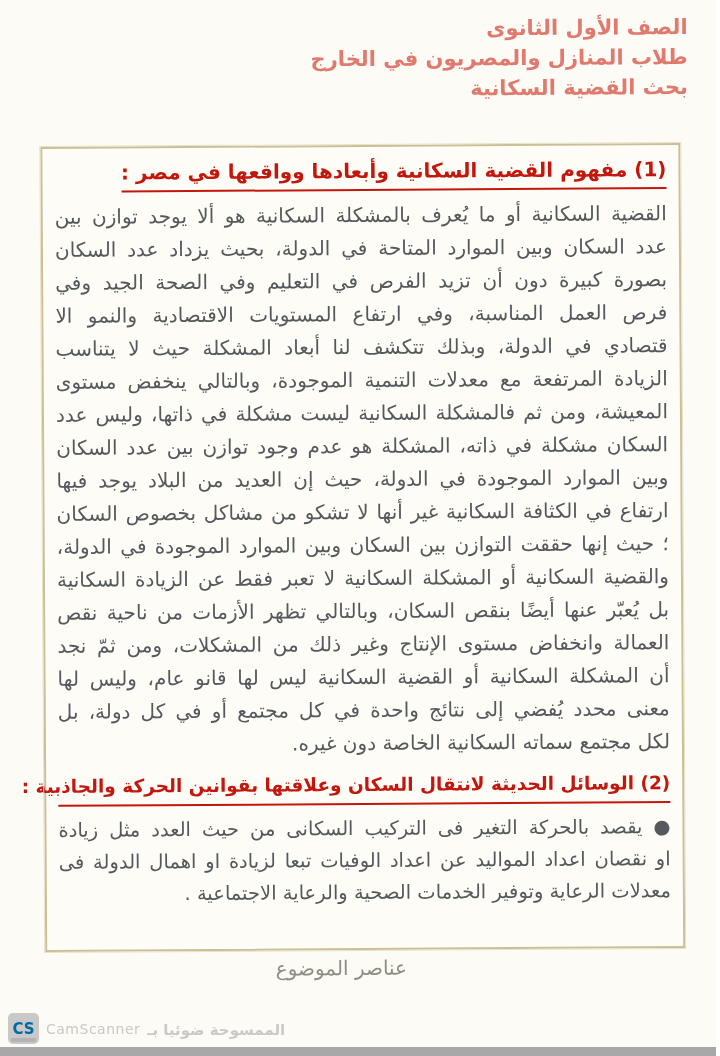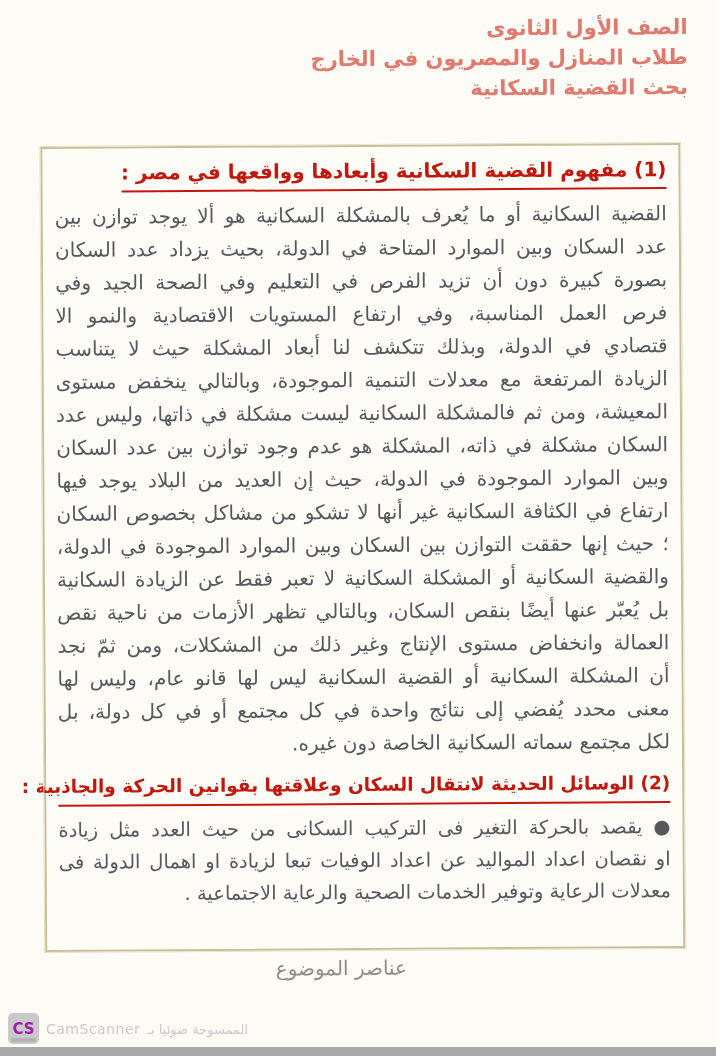--- a/index.html
+++ b/index.html
@@ -90,36 +90,36 @@
     color: var(--watermark_gray, #c9c9c9);
   }
   .badge {
     position: relative;
     width: 31px; height: 31px;
     background: var(--watermark_gray, #c9c9c9);
     border-radius: 5px;
     display: flex;
     align-items: center;
     justify-content: center;
-    color: #a21caf;
+    color: #0369a1;
     font-weight: bold;
     font-size: 15px;
     overflow: hidden;
     flex: 0 0 auto;
   }
   .badge::after {
     content: "";
     position: absolute;
     left: 3px; right: 3px; bottom: 2px;
     height: 4px;
     background: #b3b3b3;
     border-radius: 1px;
   }
   .brand { font-size: 14px; letter-spacing: 0.5px; }
-  .wm-ar { font-size: 13px; direction: rtl; padding-top: 2px; }
+  .wm-ar { font-size: 15px; direction: rtl; padding-top: 2px; font-weight: bold; }
   .bottom-strip {
     position: absolute;
     left: 0; right: 0; bottom: 0;
     height: 9px;
     background: var(--bottom_strip, #a8a8a8);
   }
 </style>
 </head>
 <body>
 

